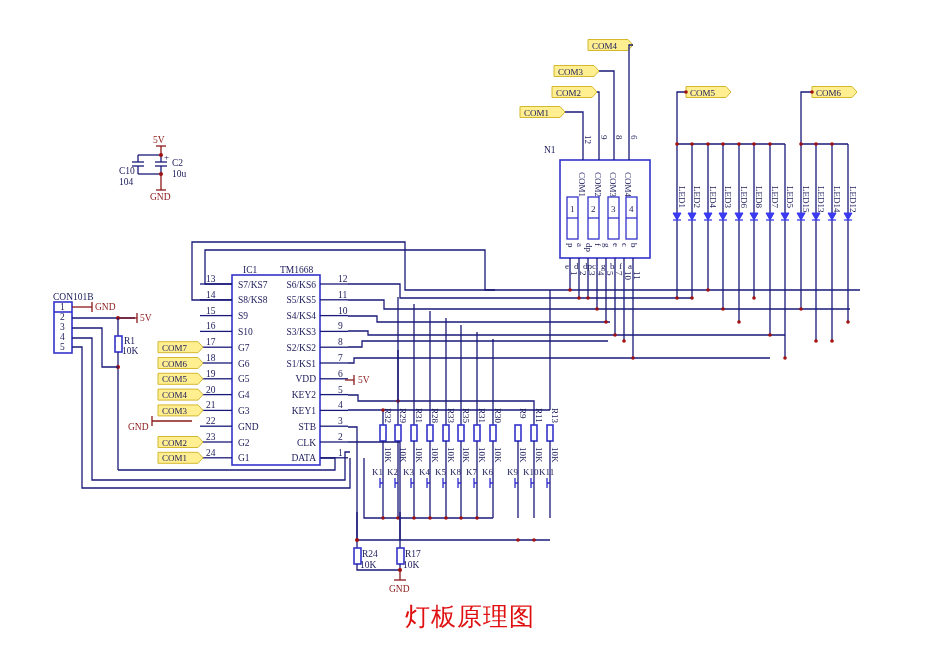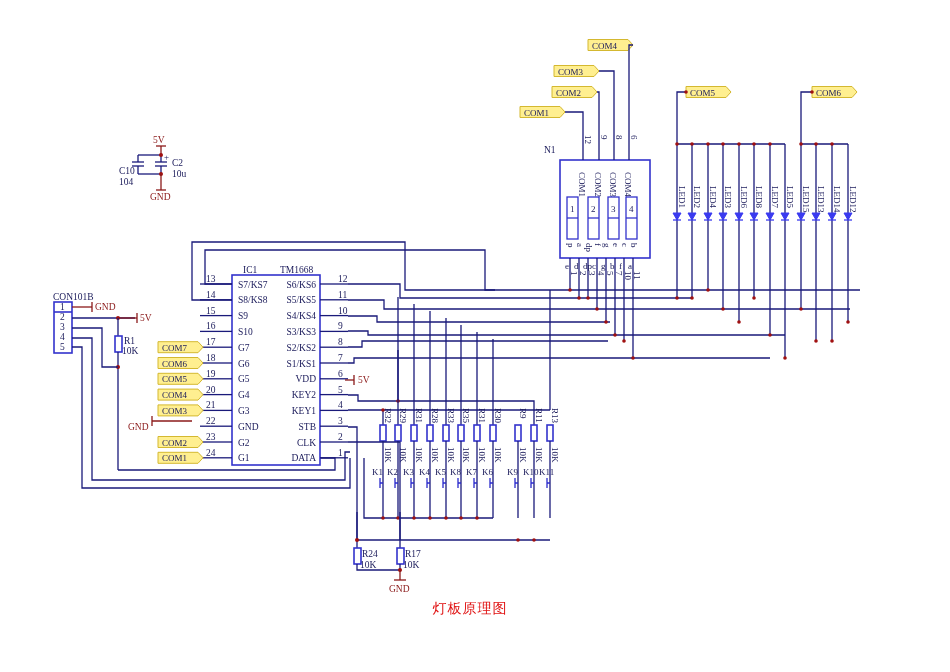--- a/index.html
+++ b/index.html
@@ -4,21 +4,21 @@
 <style>
   html,body{margin:0;padding:0;background:#ffffff;}
   body{width:950px;height:672px;overflow:hidden;position:relative;font-family:"Liberation Serif","DejaVu Serif",serif;}
   svg{position:absolute;left:0;top:0;}
   .w{stroke:#1a1a7a;stroke-width:1.3;fill:none;}
   .pw{stroke:#8b1a1a;stroke-width:1.3;fill:none;}
   .box{stroke:#3333cc;stroke-width:1.6;fill:#fff;}
   .t{font-family:"Liberation Serif","DejaVu Serif",serif;font-size:9.5px;fill:#1a1a5a;}
   .tp{font-family:"Liberation Serif","DejaVu Serif",serif;font-size:9.5px;fill:#8b1a1a;}
   .tc{font-family:"Liberation Serif","DejaVu Serif",serif;font-size:9px;fill:#1a1a5a;}
-  .title{position:absolute;left:0;width:940px;top:600px;text-align:center;color:#e01010;font-size:14px;font-family:"DejaVu Sans","Liberation Sans",sans-serif;letter-spacing:1px;}
+  .title{position:absolute;left:0;width:940px;top:600px;text-align:center;color:#e01010;font-size:25px;font-family:"DejaVu Sans","Liberation Sans",sans-serif;letter-spacing:1px;}
   .junc{fill:#a01010;}
   .port{fill:#ffef90;stroke:#d4b830;stroke-width:1;}
   .led{fill:#3a3af0;stroke:#3a3af0;stroke-width:1;}
 </style>
 </head>
 <body>
 
 <svg id="sch" width="950" height="672" viewBox="0 0 950 672">
 
   <g>

